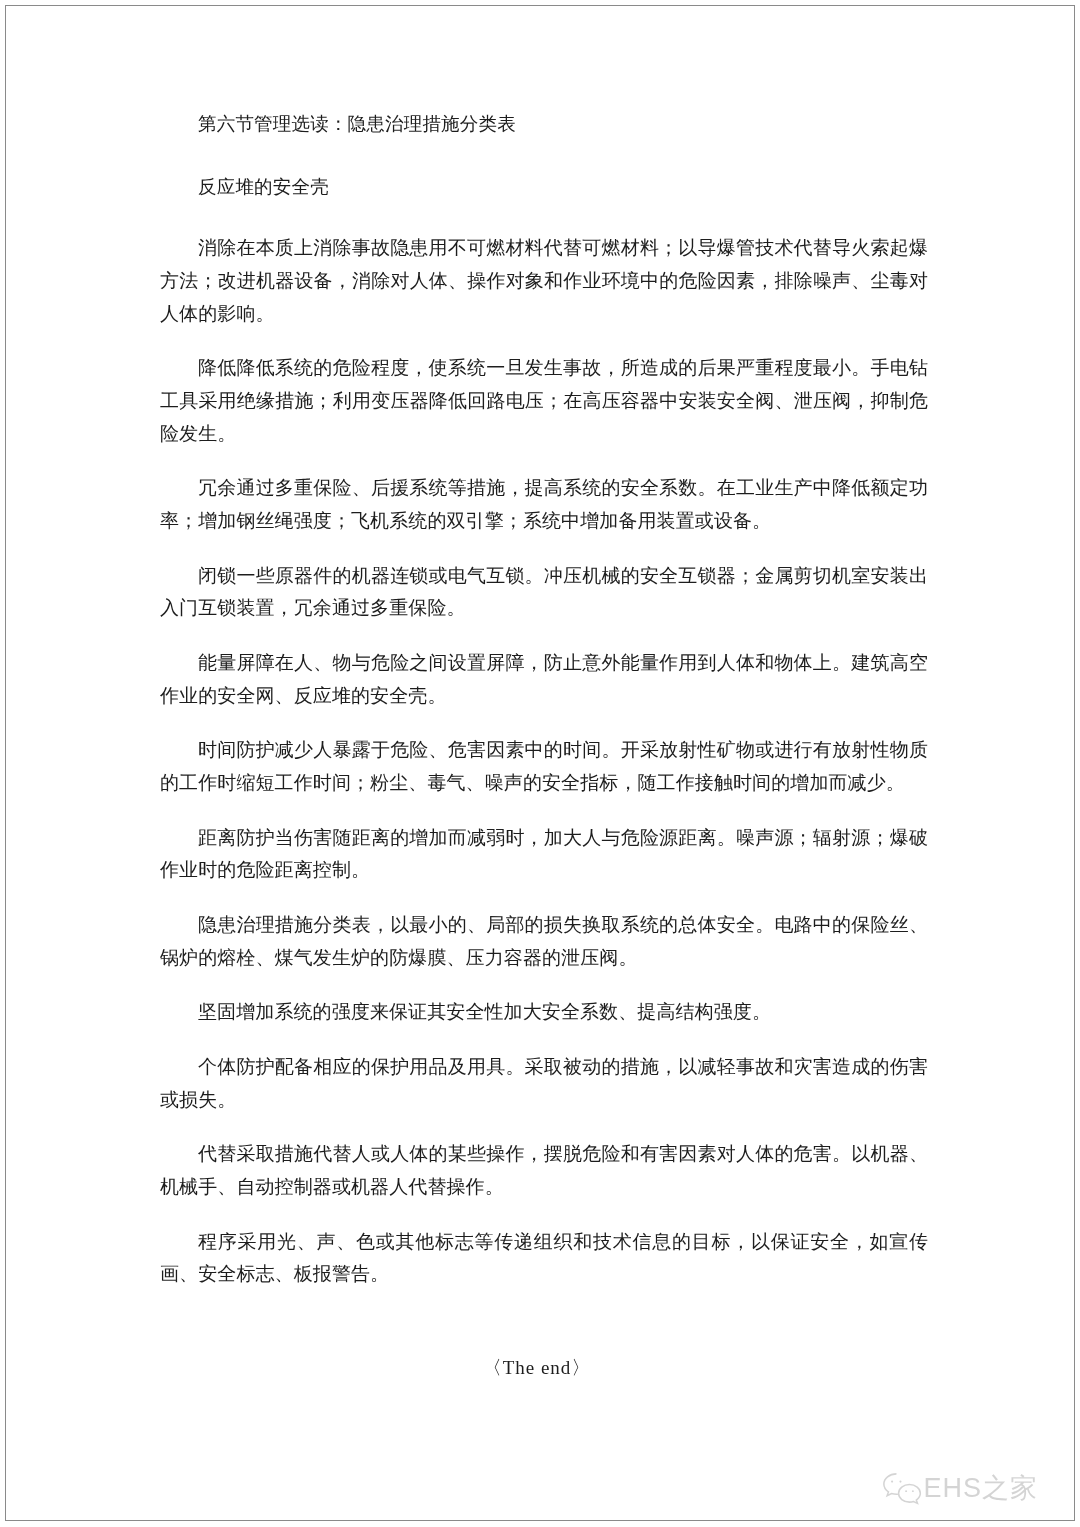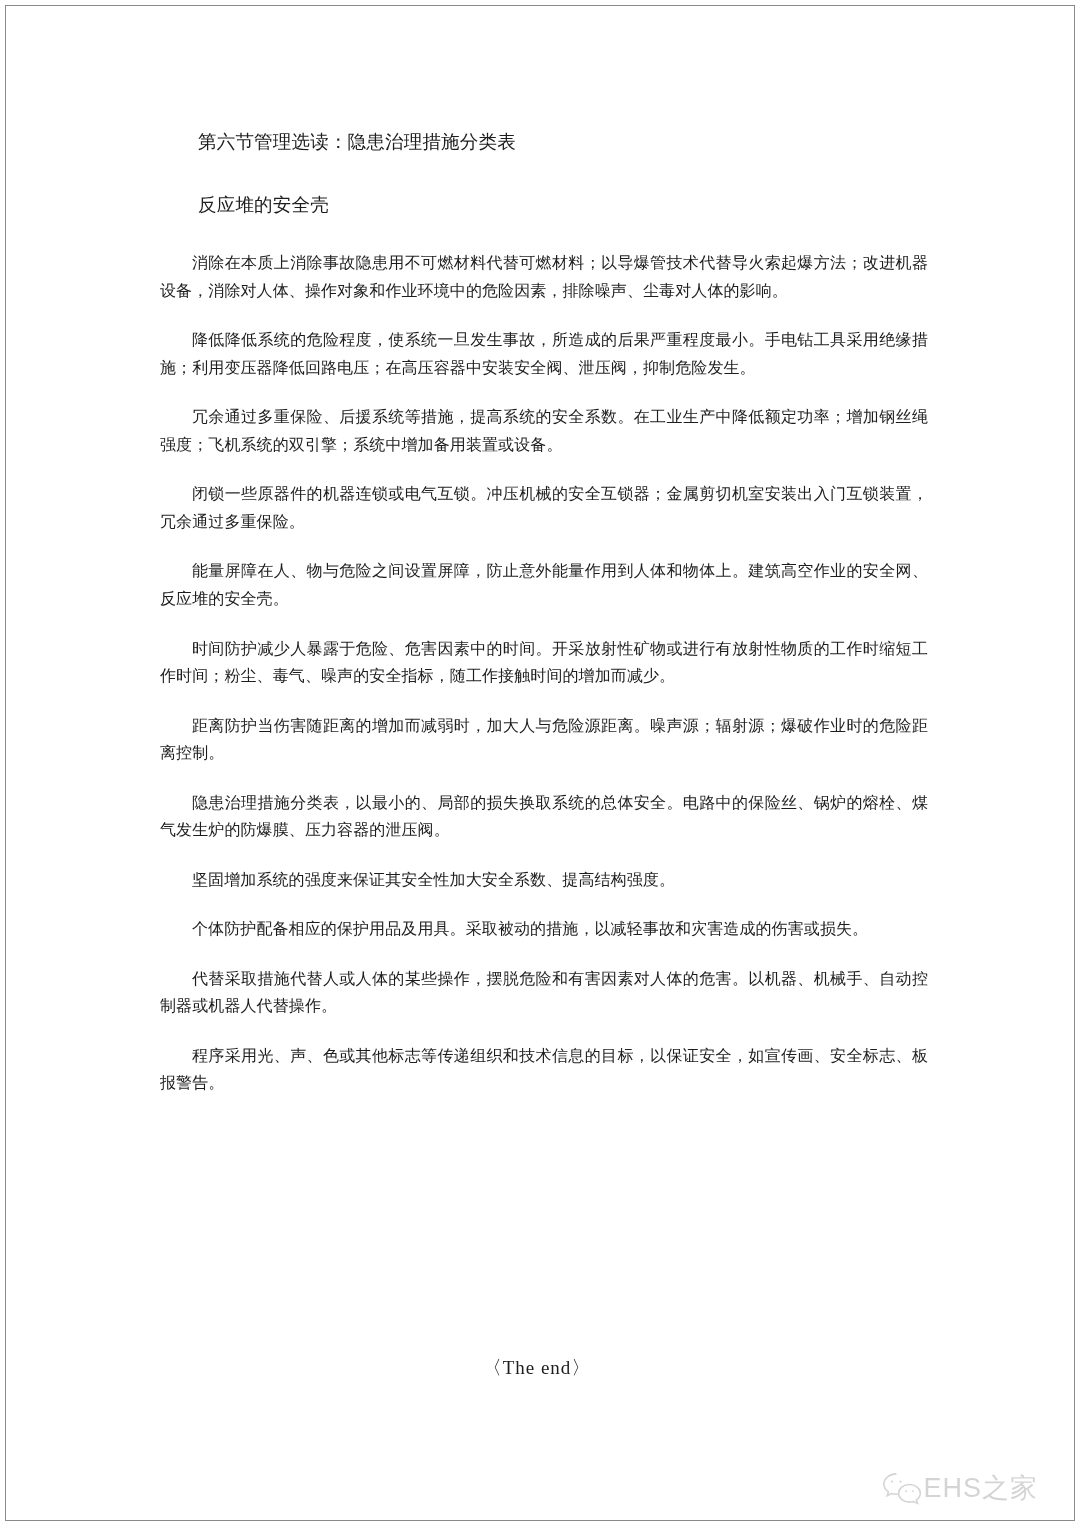--- a/index.html
+++ b/index.html
@@ -25,40 +25,41 @@
     left: 5px;
     top: 5px;
     right: 5px;
     bottom: 6px;
     border: 1px solid #8a8a8a;
     pointer-events: none;
   }
   .content {
     position: absolute;
     left: 160px;
-    top: 128px;
+    top: 112px;
     width: 768px;
+    font-family: Liberation Mono, monospace;
   }
   .heading {
     font-size: 18.5px;
     line-height: 1.55;
     color: #1d1d1d;
     margin: 0 0 0 38px;
     letter-spacing: 0.2px;
     white-space: nowrap;
   }
   .heading + .heading {
     margin-top: 34px;
   }
   .body-block {
     margin-top: 30px;
   }
   p.para {
     margin: 0 0 22px 0;
-    font-size: 16px;
+    font-size: 19px;
     line-height: 1.72;
     color: #1d1d1d;
     text-indent: 2em;
     text-align: justify;
     text-justify: inter-ideograph;
     letter-spacing: 0.1px;
   }
   p.para:last-child {
     margin-bottom: 16px;
   }

